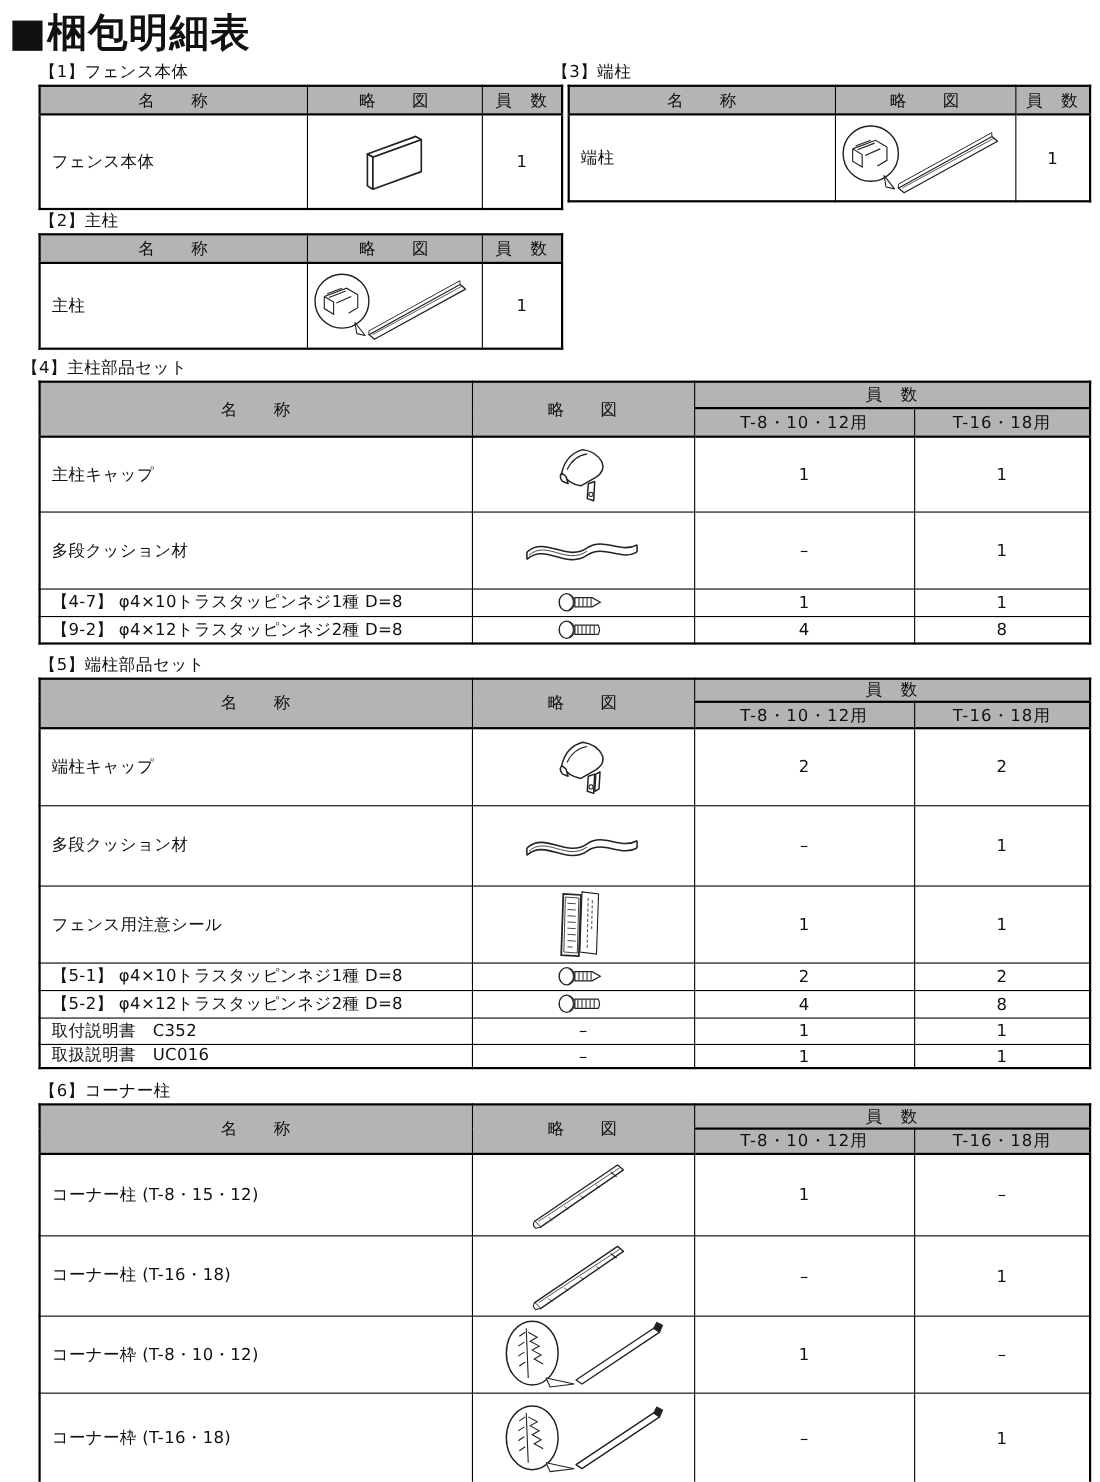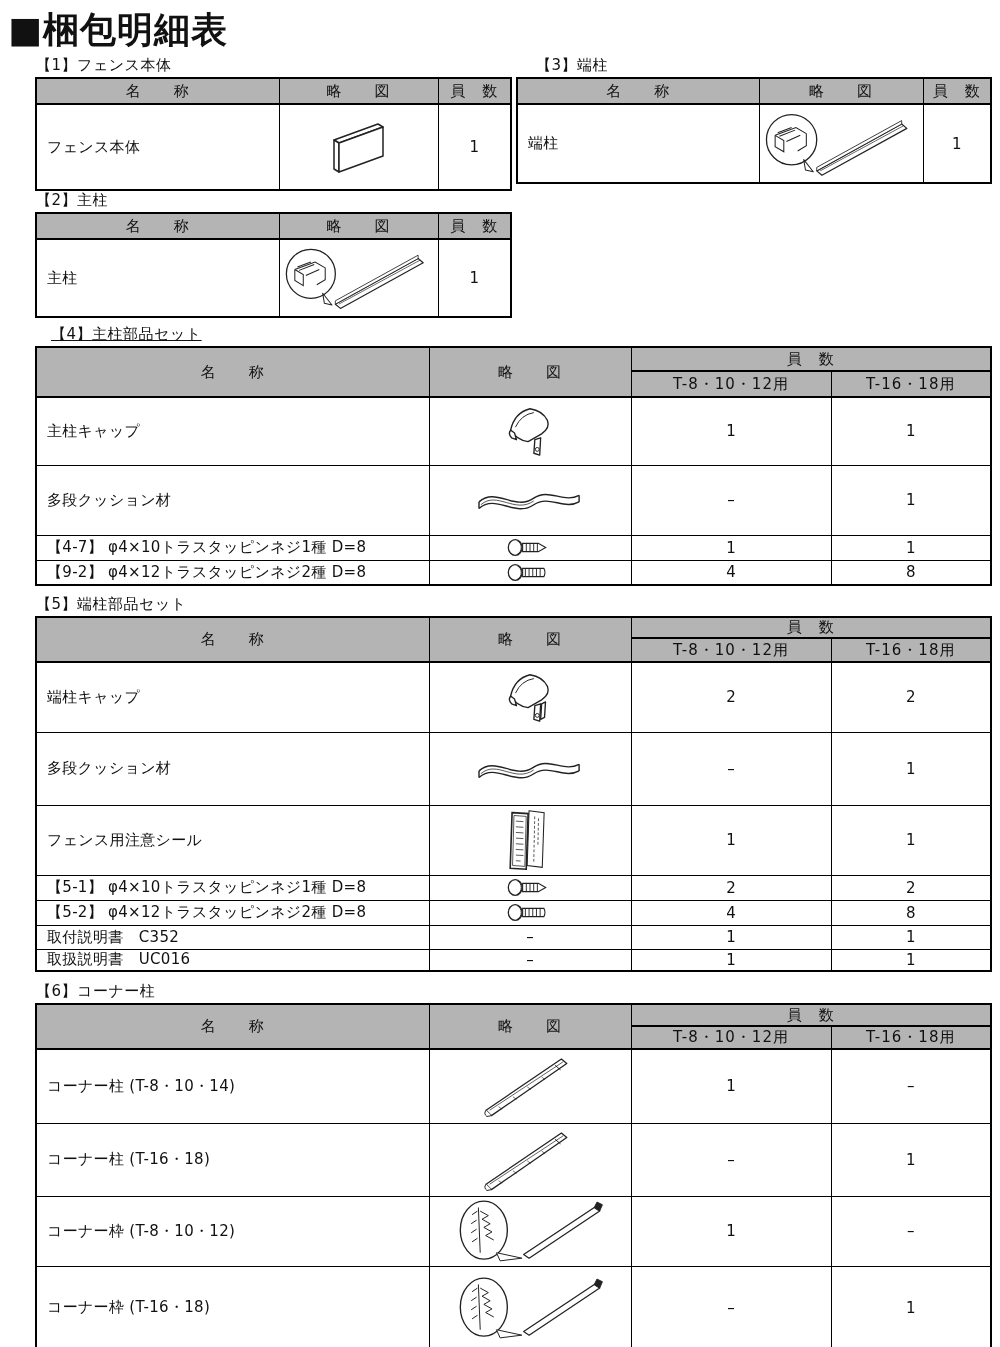--- a/index.html
+++ b/index.html
@@ -49,21 +49,21 @@
               <polygon points="8,22 13,25 13,54 8,51"></polygon>
               <polygon points="13,25 57,9 57,38 13,54"></polygon>
             </g>
           </svg>
         </td>
         <td class="qty">1</td>
       </tr>
     </tbody>
   </table>
 
-  <div class="caption" style="left:536px; top:56px;">【3】端柱</div>
+  <div class="caption" style="left:502px; top:56px;">【3】端柱</div>
   <table style="left:516px; top:77px; width:474px;">
     <colgroup>
         <col style="width:242px">
         <col style="width:164px">
         <col style="width:68px">
       </colgroup>
     <thead>
       <tr style="height:26px;">
         <th>名　　称</th>
         <th>略　　図</th>
@@ -129,21 +129,21 @@
               <line x1="19" y1="34" x2="37" y2="27"></line>
               <line x1="27" y1="40" x2="43" y2="33"></line>
             </g>
           </svg>
         </td>
         <td class="qty">1</td>
       </tr>
     </tbody>
   </table>
 
-  <div class="caption" style="left:51px; top:325px;text-decoration:underline;">【4】主柱部品セット</div>
+  <div class="caption" style="left:20px; top:325px;">【4】主柱部品セット</div>
   <table style="left:35px; top:346px; width:955px;">
     <colgroup>
         <col style="width:393px">
         <col style="width:202px">
         <col style="width:200px">
         <col style="width:160px">
       </colgroup>
     <thead>
       <tr style="height:24px;">
         <th rowspan="2">名　　称</th>
@@ -373,21 +373,21 @@
         <th rowspan="2">略　　図</th>
         <th colspan="2">員　数</th>
       </tr>
       <tr style="height:23px;">
         <th>T-8・10・12用</th>
         <th>T-16・18用</th>
       </tr>
     </thead>
     <tbody>
       <tr style="height:74px;">
-        <td class="name">コーナー柱 (T-8・10・14)</td>
+        <td class="name">コーナー柱 (T-8・15・12)</td>
         <td class="sketch">
           <svg width="118" height="70" viewBox="0 0 130 78">
             <g fill="#fff" stroke="#222" stroke-linejoin="round">
               <polygon points="16,66 100,9 106,14 22,72" stroke-width="1.4"></polygon>
               <path d="M16,66 Q13,70 17,73 L22,72" stroke-width="1.1"></path>
               <line x1="93" y1="16" x2="99" y2="21" stroke-width="1.1"></line>
               <line x1="20" y1="66" x2="102" y2="12" stroke-width="0.8"></line>
             </g>
             <g class="ln" stroke-width="0.7">
               <line x1="30" y1="62" x2="34" y2="65"></line>

